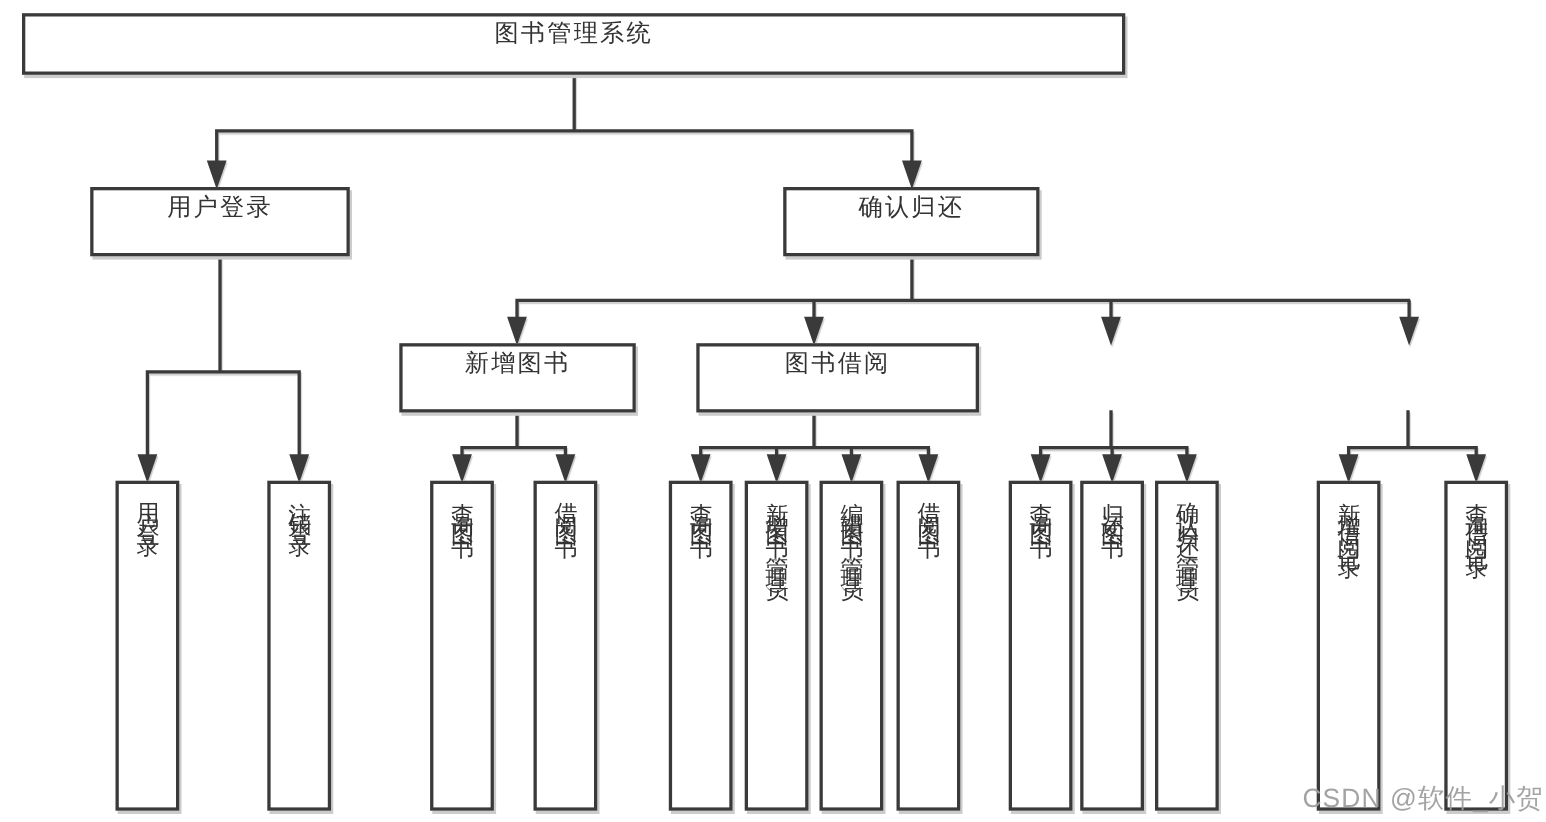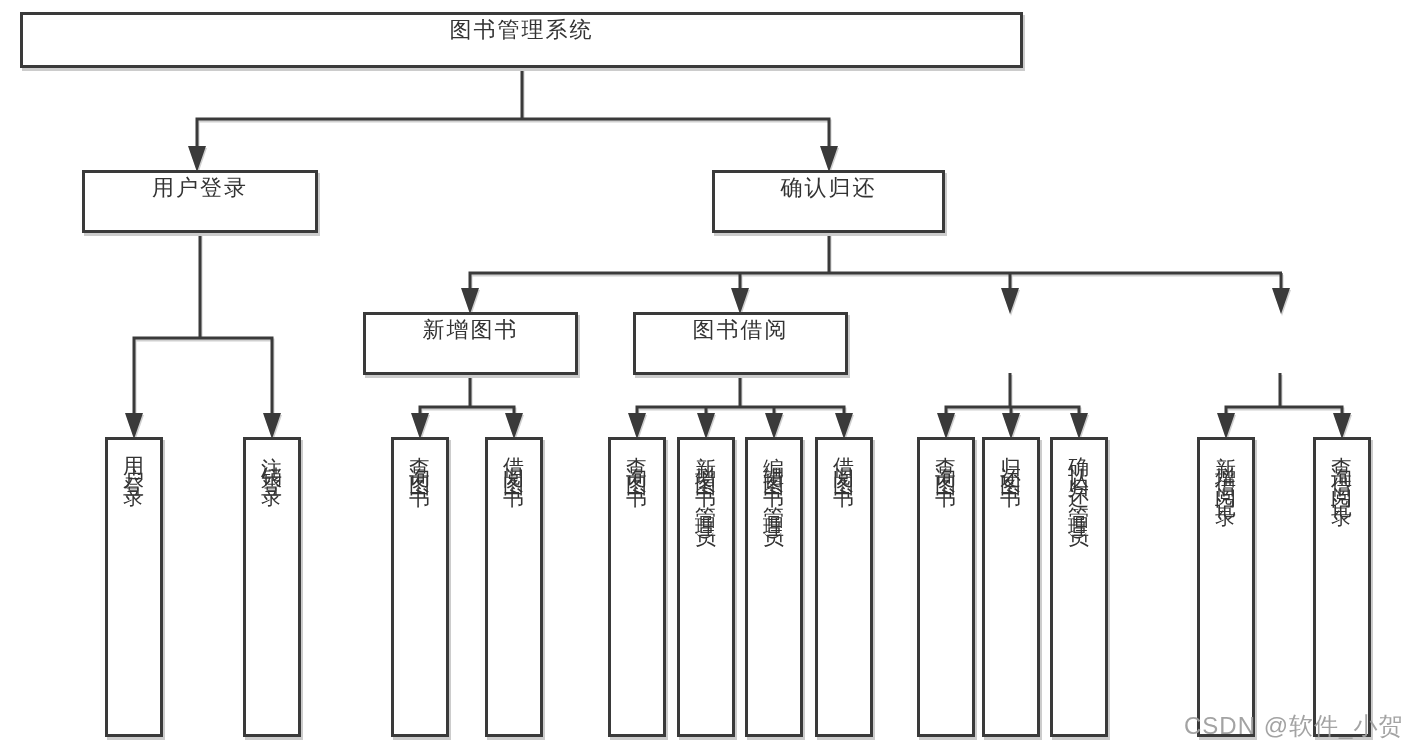--- a/index.html
+++ b/index.html
@@ -110,21 +110,21 @@
   <div class="node hbox" style="left:82px; top:170px; width:236px; height:63px">
     <span class="label">用户登录</span>
   </div>
   <div class="node hbox" style="left:712px; top:170px; width:233px; height:63px">
     <span class="label">确认归还</span>
   </div>
 
   <div class="node hbox" style="left:363px; top:312px; width:215px; height:63px">
     <span class="label">新增图书</span>
   </div>
-  <div class="node hbox" style="left:633px; top:312px; width:215px; height:63px">
+  <div class="node hbox" style="left:633px; top:312px; width:257px; height:63px">
     <span class="label">图书借阅</span>
   </div>
 
   <div class="node vbox" style="left:105px; top:437px; width:58px; height:300px">
     <span class="label">用户登录</span>
   </div>
   <div class="node vbox" style="left:243px; top:437px; width:58px; height:300px">
     <span class="label">注销登录</span>
   </div>
 

